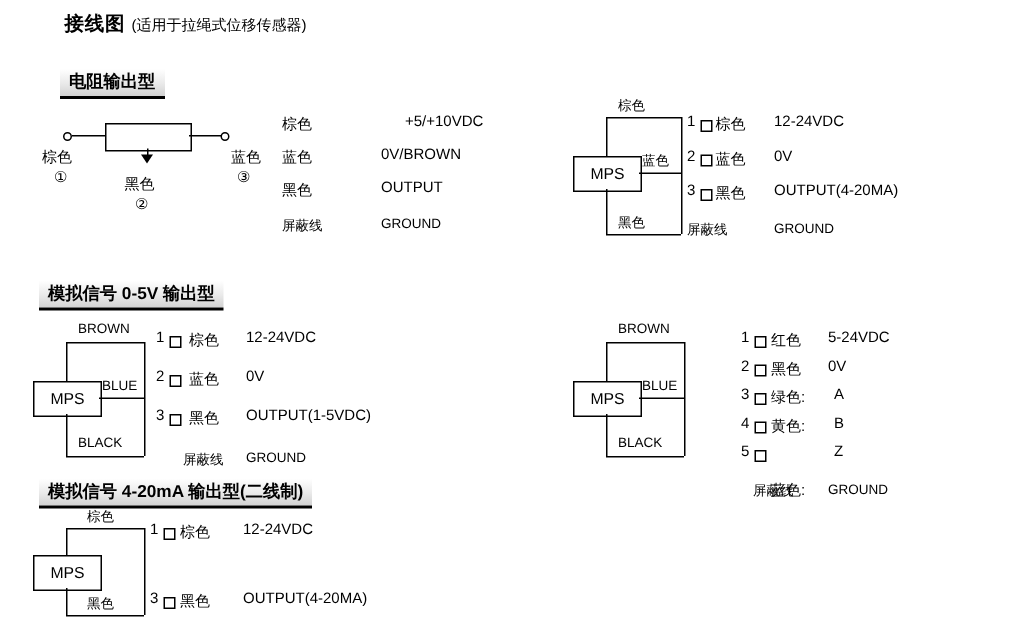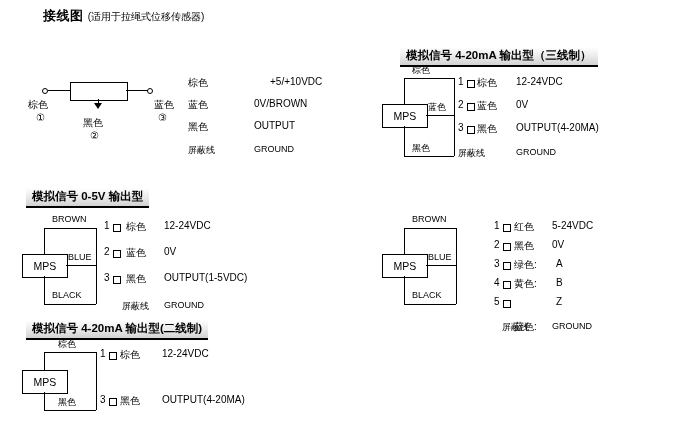--- a/index.html
+++ b/index.html
@@ -112,20 +112,23 @@
 </head>
 <body>
 
 <div class="page">
 
   <div class="abs" id="header">
     <span>接线图</span>
     <span class="sub">(适用于拉绳式位移传感器)</span>
   </div>
 
+  <div class="abs" style="left:40px; top:45px;">
+    <span class="sect-title">电阻输出型</span>
+  </div>
 
   <div class="abs" style="left:28px; top:70px; width:300px; height:95px;">
 
     <div class="abs node-dot" style="left:14px; top:18px;"></div>
 
     <div class="abs node-dot" style="left:119px; top:18px;"></div>
 
     <div class="abs hline" style="left:20px; top:20px; width:22px;"></div>
 
     <div class="abs resistor" style="left:42px; top:12px; width:56px; height:17px;"></div>
@@ -156,23 +159,20 @@
     <div style="position:relative; height:22px;">
       <span class="abs lbl" style="left:0; top:0;">黑色</span>
       <span class="abs lbl" style="left:66px; top:0;">OUTPUT</span>
     </div>
     <div style="position:relative; height:22px;">
       <span class="abs lbl-sm" style="left:0; top:2px;">屏蔽线</span>
       <span class="abs lbl-sm" style="left:66px; top:2px;">GROUND</span>
     </div>
   </div>
 
-  <div class="abs" style="left:400px; top:45px;">
-    <span class="sect-title">模拟信号 4-20mA 输出型（三线制）</span>
-  </div>
 
   <div class="abs" style="left:382px; top:72px; width:120px; height:100px;">
 
     <div class="abs mps" style="left:0px; top:32px; width:44px; height:22px;">
       <span>MPS</span>
     </div>
 
     <div class="abs vline" style="left:22px; top:6px; height:26px;"></div>
     <div class="abs hline" style="left:22px; top:6px; width:50px;"></div>
 

